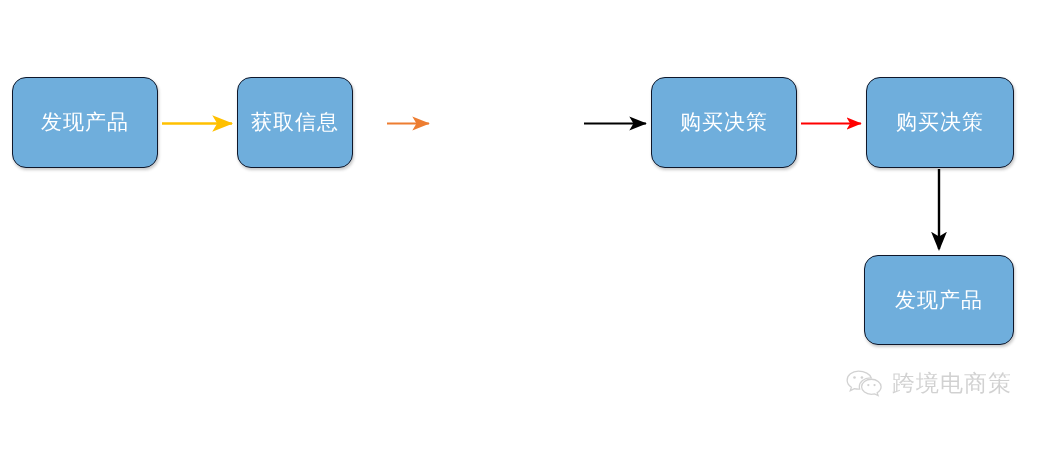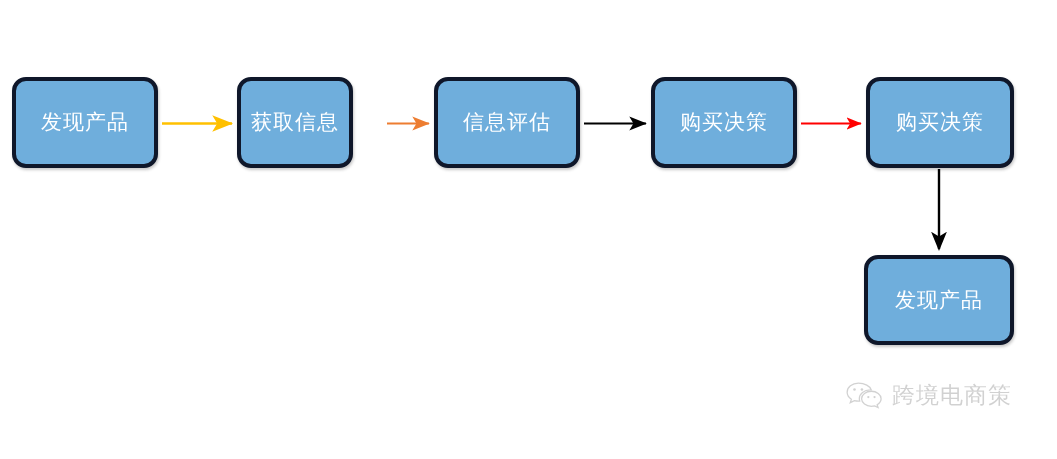--- a/index.html
+++ b/index.html
@@ -14,21 +14,21 @@
     position: relative;
     width: 1057px;
     height: 459px;
     background: #ffffff;
     overflow: hidden;
   }
   .node {
     position: absolute;
     box-sizing: border-box;
     background: #6FAEDC;
-    border: 4px solid #0f172a;
+    border: 1px solid #0f172a;
     border-radius: 14px;
     display: flex;
     align-items: center;
     justify-content: center;
     box-shadow: 1px 2px 3px rgba(0,0,0,0.22);
   }
   .node-label {
     color: #ffffff;
     font-family: "Liberation Serif", "DejaVu Serif", serif;
     font-size: 21px;
@@ -102,37 +102,34 @@
   </svg>
 
   <div class="node" style="left:12px; top:77px; width:146px; height:91px;">
     <span class="node-label">发现产品</span>
   </div>
 
   <div class="node" style="left:237px; top:77px; width:116px; height:91px;">
     <span class="node-label">获取信息</span>
   </div>
 
-  <div class="node" style="left:434px; top:77px; width:146px; height:91px;">
-    <span class="node-label">信息评估</span>
-  </div>
 
   <div class="node" style="left:651px; top:77px; width:146px; height:91px;">
     <span class="node-label">购买决策</span>
   </div>
 
   <div class="node" style="left:866px; top:77px; width:148px; height:91px;">
     <span class="node-label">购买决策</span>
   </div>
 
   <div class="node" style="left:864px; top:255px; width:150px; height:90px;">
     <span class="node-label">发现产品</span>
   </div>
 
-  <div class="watermark" style="left:845px; top:380px;">
+  <div class="watermark" style="left:845px; top:368px;">
     <svg class="wm-icon" viewBox="0 0 44 34">
       <path d="M15.5 2.2 C8.2 2.2 2.5 6.9 2.5 12.6 C2.5 15.9 4.4 18.8 7.4 20.7 L6.1 24.7 L10.8 22.3 C12.3 22.7 13.9 22.9 15.5 22.9 C16.0 22.9 16.5 22.9 17.0 22.8 C16.7 21.9 16.6 21.0 16.6 20.1 C16.6 14.4 22.2 9.9 29.2 9.9 C29.6 9.9 30.0 9.9 30.4 9.9 C29.1 5.5 22.9 2.2 15.5 2.2 Z" fill="none" stroke="#6b6b6b" stroke-width="1.5"></path>
       <circle cx="11.0" cy="9.4" r="1.5" fill="#6b6b6b"></circle>
       <circle cx="19.6" cy="9.4" r="1.5" fill="#6b6b6b"></circle>
       <path d="M41.8 20.2 C41.8 15.4 36.7 11.5 30.5 11.5 C24.3 11.5 19.2 15.4 19.2 20.2 C19.2 25.0 24.3 28.9 30.5 28.9 C31.8 28.9 33.1 28.7 34.3 28.4 L38.3 30.4 L37.2 27.1 C39.9 25.5 41.8 23.0 41.8 20.2 Z" fill="#ffffff" stroke="#6b6b6b" stroke-width="1.5"></path>
       <circle cx="27.0" cy="18.3" r="1.3" fill="#6b6b6b"></circle>
       <circle cx="34.2" cy="18.3" r="1.3" fill="#6b6b6b"></circle>
     </svg>
     <span class="wm-text">跨境电商策</span>
   </div>

